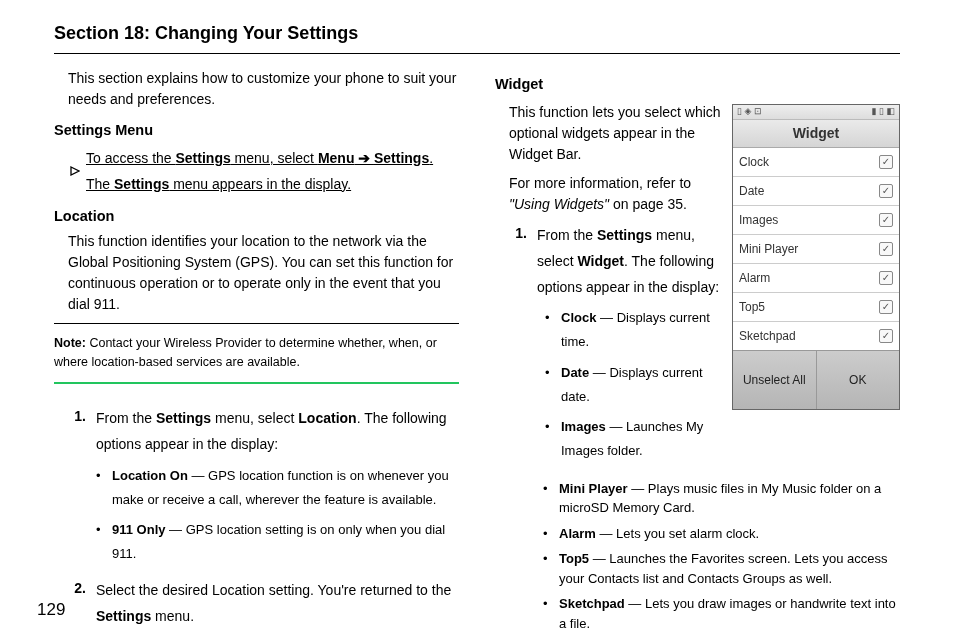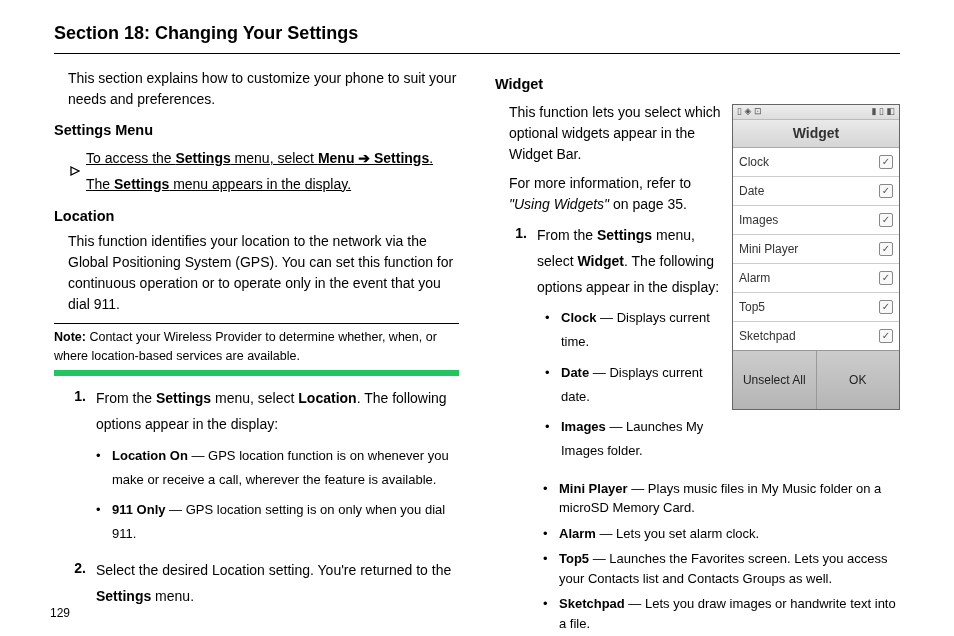--- a/index.html
+++ b/index.html
@@ -32,42 +32,42 @@
     font-size: 14.5px;
     margin: 6px 0 4px 0;
   }
   .indent1 { margin-left: 14px; }
   .steps { margin-left: 16px; margin-bottom: 8px; }
   .access-row { display: flex; gap: 6px; align-items: center; text-decoration: underline; }
   .tri-icon svg { width: 10px; height: 10px; margin-top: 4px; }
   .body-text { margin: 2px 0 8px 14px; }
   .note-box {
     border-top: 1px solid #000;
-    border-bottom: 6px solid #22c55e;
-    padding: 4px 0;
-    margin: 8px 0 10px 0;
+    border-bottom: 2px solid #22c55e;
+    padding: 10px 0;
+    margin: 8px 0 22px 0;
     font-size: 12.5px;
   }
   .note-label { font-weight: 700; }
   ol.num-list { list-style: none; margin-left: 14px; }
   ol.num-list > li { display: flex; gap: 10px; margin-bottom: 6px; }
   ol.num-list .num { font-weight: 700; min-width: 18px; text-align: right; }
   ol.num-list .li-body { flex: 1; line-height: 1.85; }
   ul.bul-list { list-style: none; margin-left: 30px; font-size: 13px; }
   ul.bul-list.small { margin-left: 8px; }
   ul.bul-list > li { display:flex; gap:6px; margin-bottom: 6px; }
   ul.bul-list .bul { min-width: 10px; }
   .bold { font-weight: 700; }
   .ital { font-style: italic; }
   .arrow { font-weight: 700; }
   .page-no {
     position: absolute;
-    left: 50px;
+    left: 37px;
     bottom: 14px;
-    font-size: 12px;
+    font-size: 17px;
   }
   .right-wrap { display: flex; flex-direction: column; }
   .upper-flex { display: flex; gap: 10px; margin-bottom: 4px;}
   .text-side { flex: 1; }
   .phone {
     width: 168px;
     border: 1px solid #666;
     background: #fff;
     font-size: 12px;
     align-self: flex-start;

